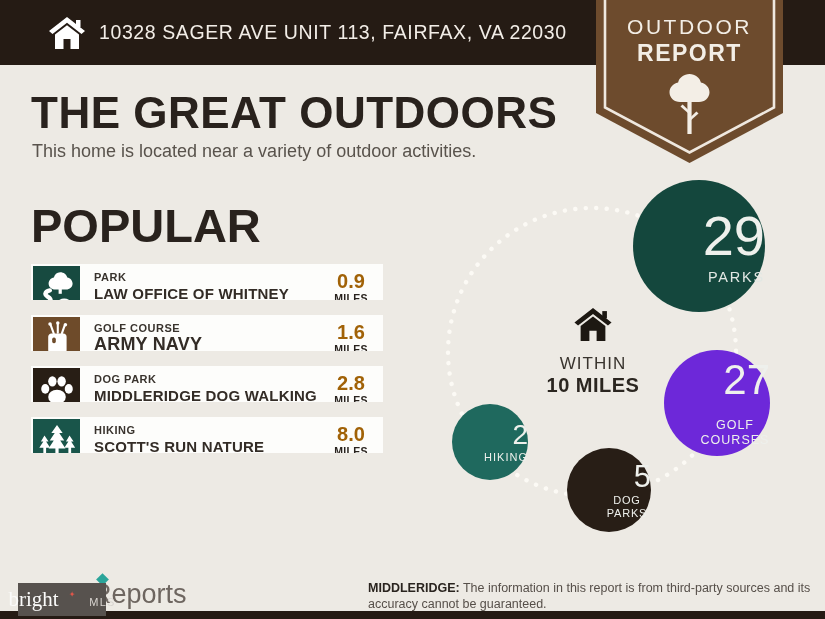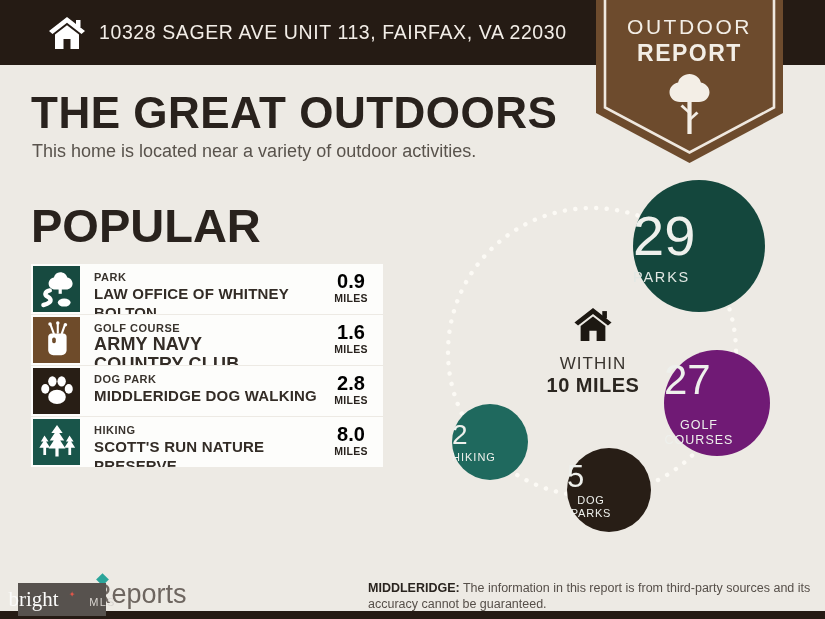--- a/index.html
+++ b/index.html
@@ -23,40 +23,40 @@
   .badge .b-tree { position:absolute; left:66px; top:72px; }
 
   
   .title { position:absolute; left:31px; top:88px; font-size:44px; font-weight:700;
            color:#29221d; letter-spacing:0.5px; }
   .subtitle { position:absolute; left:32px; top:141px; font-size:18px; color:#59534c; }
 
   
   .popular-h { position:absolute; left:31px; top:198px; font-size:47px; font-weight:700; color:#29221d; }
   .rows { position:absolute; left:31px; top:264px; width:352px; }
-  .row { display:flex; background:#fdfdfb; height:50px; margin-bottom:1px; overflow:hidden; }
+  .row { display:flex; background:#fdfdfb; height:36px; margin-bottom:15px; overflow:hidden; }
   .sq { width:47px; height:46px; margin:2px; flex:none; display:flex; align-items:center; justify-content:center; }
   .sq-park { background:#174a40; } .sq-golf { background:#6e4b2a; }
   .sq-dog { background:#281e15; } .sq-hike { background:#19554a; }
   .rtext { flex:1; padding:7px 0 0 12px; overflow:hidden; }
   .cat { font-size:11px; font-weight:700; color:#39332d; letter-spacing:0.5px; }
   .nm { font-size:15px; font-weight:700; color:#332c26; letter-spacing:0.2px; line-height:19px; margin-top:1px; }
   .row-golf .nm { font-size:18px; line-height:20px; max-width:195px; margin-top:0; }
   .dist { flex:none; width:58px; text-align:center; padding:7px 6px 0 0; }
-  .dist .num { font-size:20px; font-weight:700; color:#000000; line-height:21px; }
+  .dist .num { font-size:20px; font-weight:700; color:#a16207; line-height:21px; }
   .dist .unit { font-size:10.5px; font-weight:700; color:#29231e; letter-spacing:0.3px; }
 
   
   .viz-dots { position:absolute; left:0; top:0; z-index:0; }
   .stat-circle { position:absolute; border-radius:50%; display:flex; flex-direction:column;
-                 align-items:flex-start; justify-content:center; text-align:center; color:#eef0ec; z-index:1; }
+                 align-items:flex-end; justify-content:center; text-align:center; color:#eef0ec; z-index:1; }
   .c-parks { left:633px; top:180px; width:132px; height:132px; background:#14473d; }
   .c-parks .val { font-size:56px; line-height:56px; }
   .c-parks .lbl { font-size:14.5px; letter-spacing:1.8px; margin-top:5px; color:#e2e8e4; }
-  .c-golf { left:664px; top:350px; width:106px; height:106px; background:#701a75; }
+  .c-golf { left:664px; top:350px; width:106px; height:106px; background:#6d28d9; }
   .c-golf .val { font-size:42px; line-height:42px; }
   .c-golf .lbl { font-size:12.5px; letter-spacing:1px; line-height:15px; margin-top:17px; width:70px; }
   .c-dog { left:567px; top:448px; width:84px; height:84px; background:#281e16; }
   .c-dog .val { font-size:31px; line-height:31px; }
   .c-dog .lbl { font-size:11px; letter-spacing:0.8px; line-height:13px; margin-top:2px; width:48px; }
   .c-hike { left:452px; top:404px; width:76px; height:76px; background:#1f695e; }
   .c-hike .val { font-size:28px; line-height:28px; }
   .c-hike .lbl { font-size:11px; letter-spacing:1px; margin-top:2px; }
 
   .center-pin { position:absolute; left:528px; top:308px; width:130px; text-align:center; z-index:1; }

